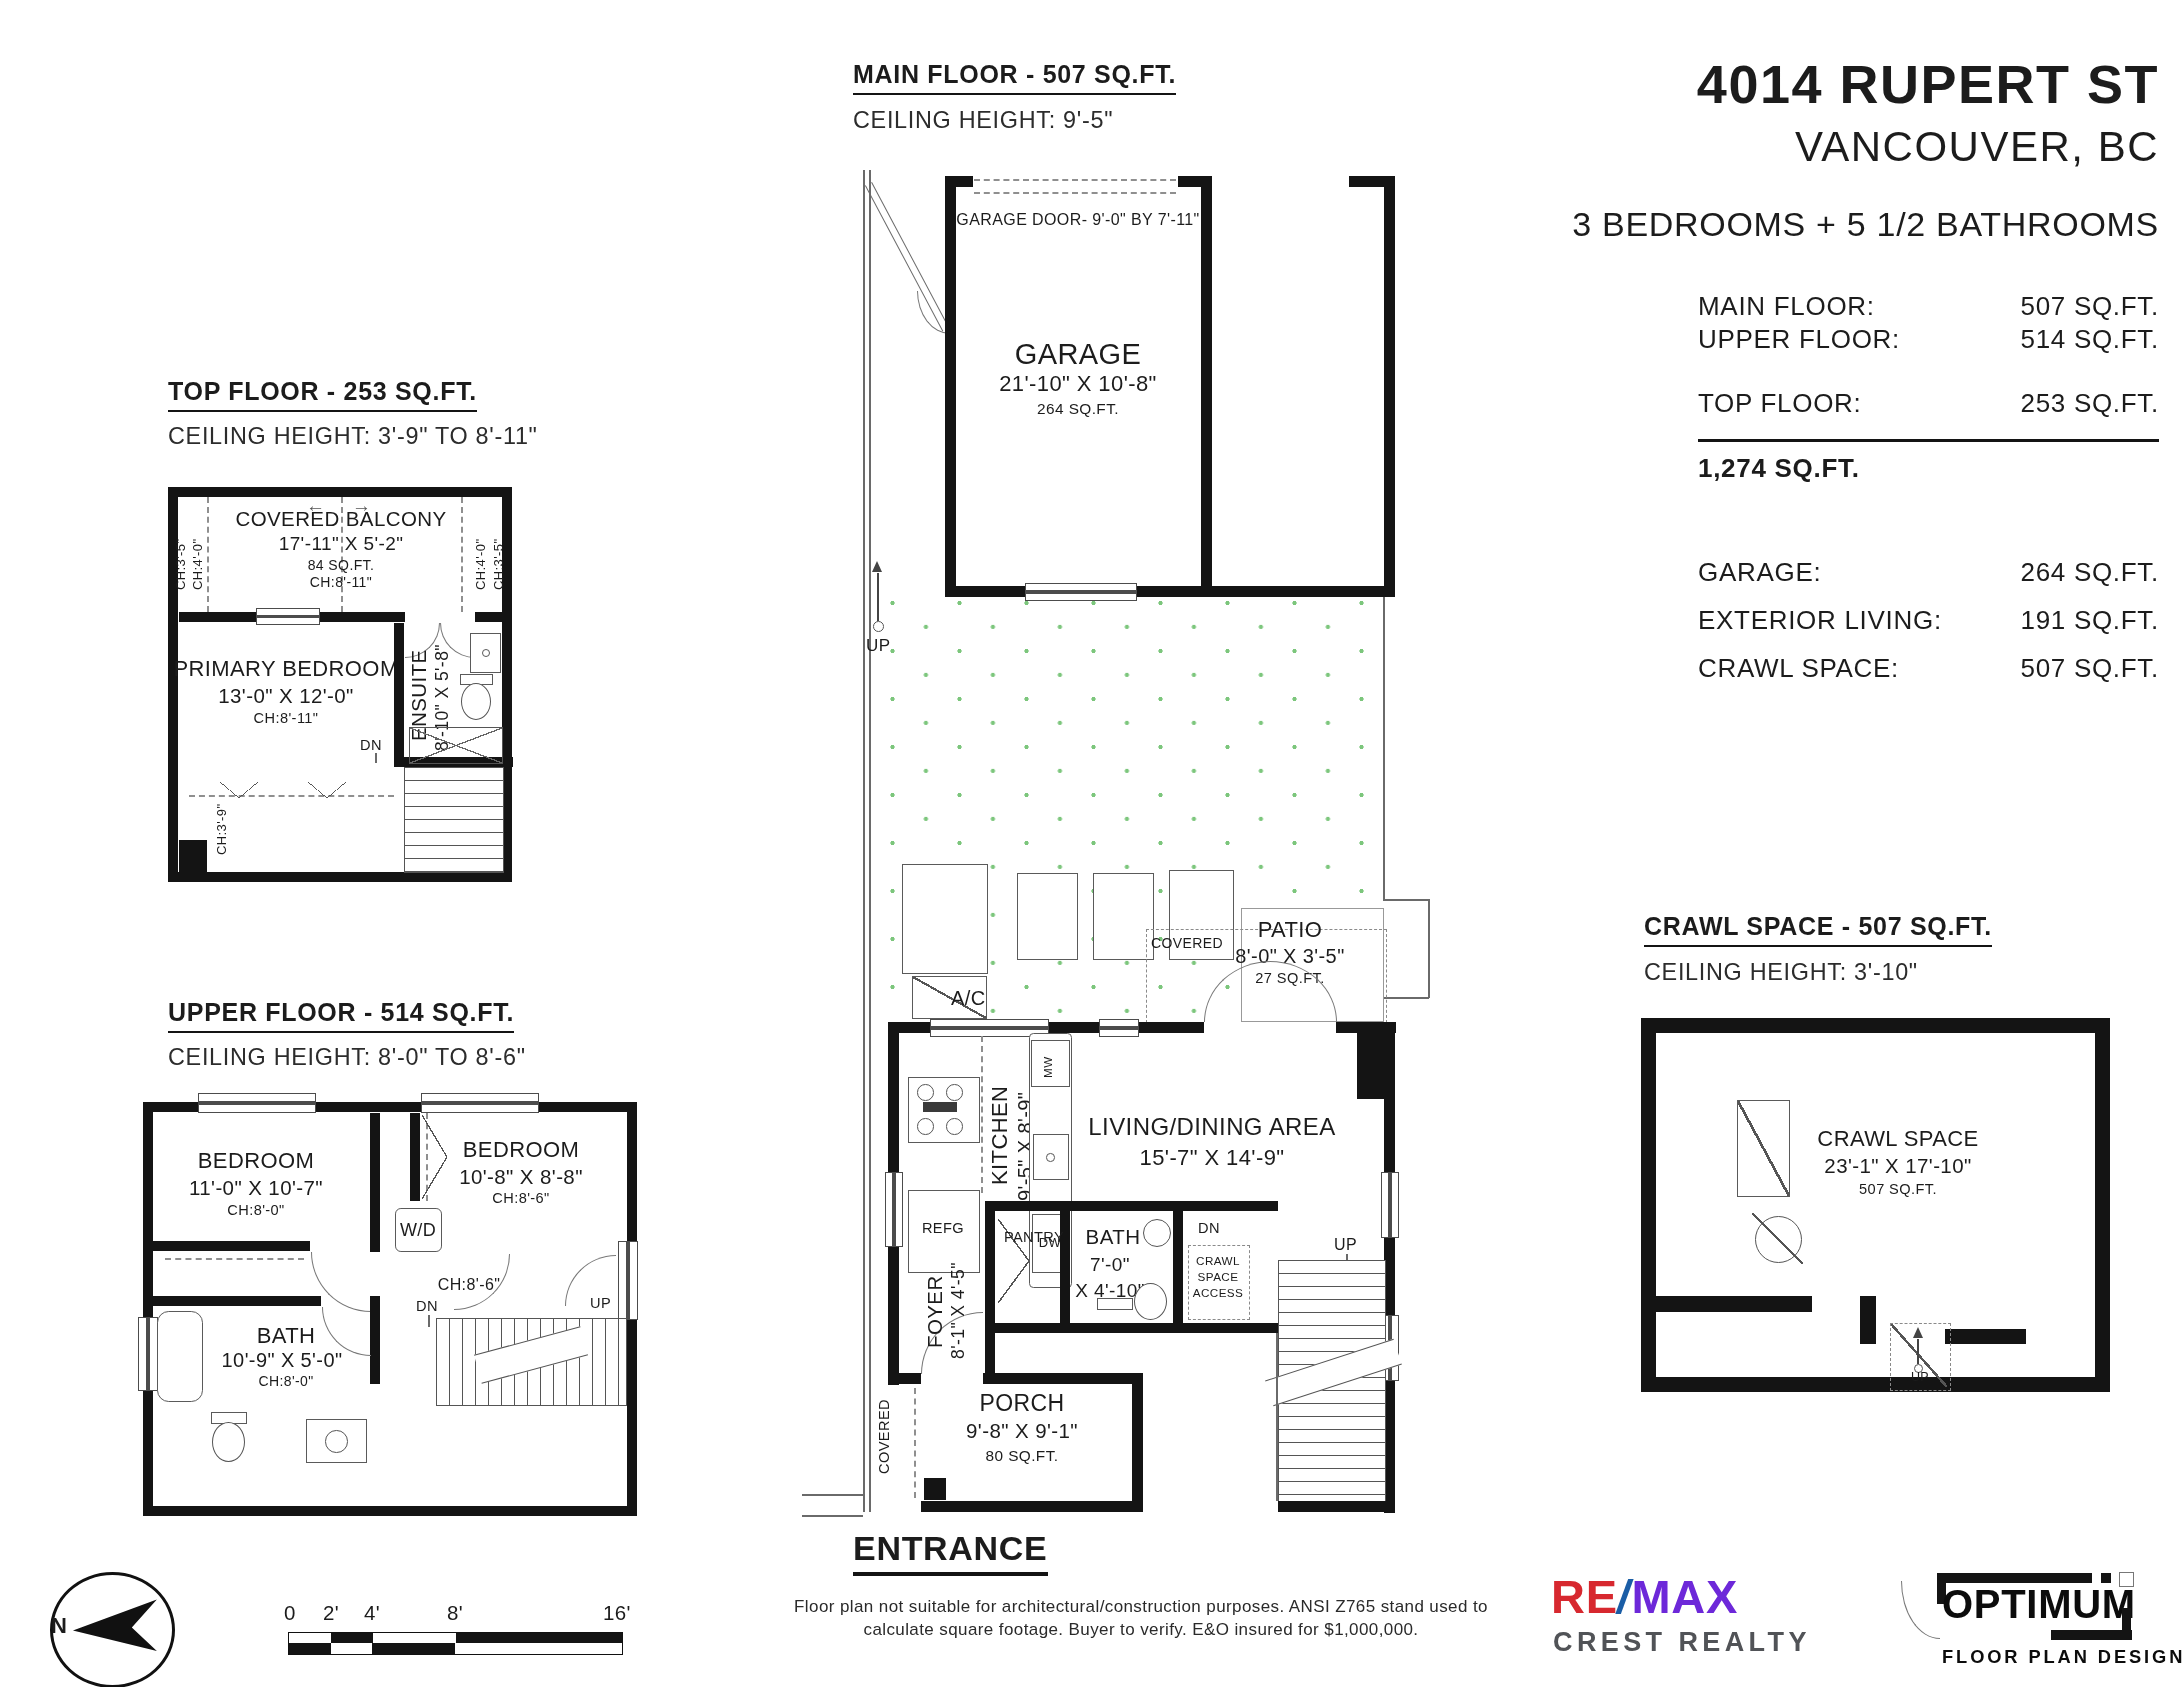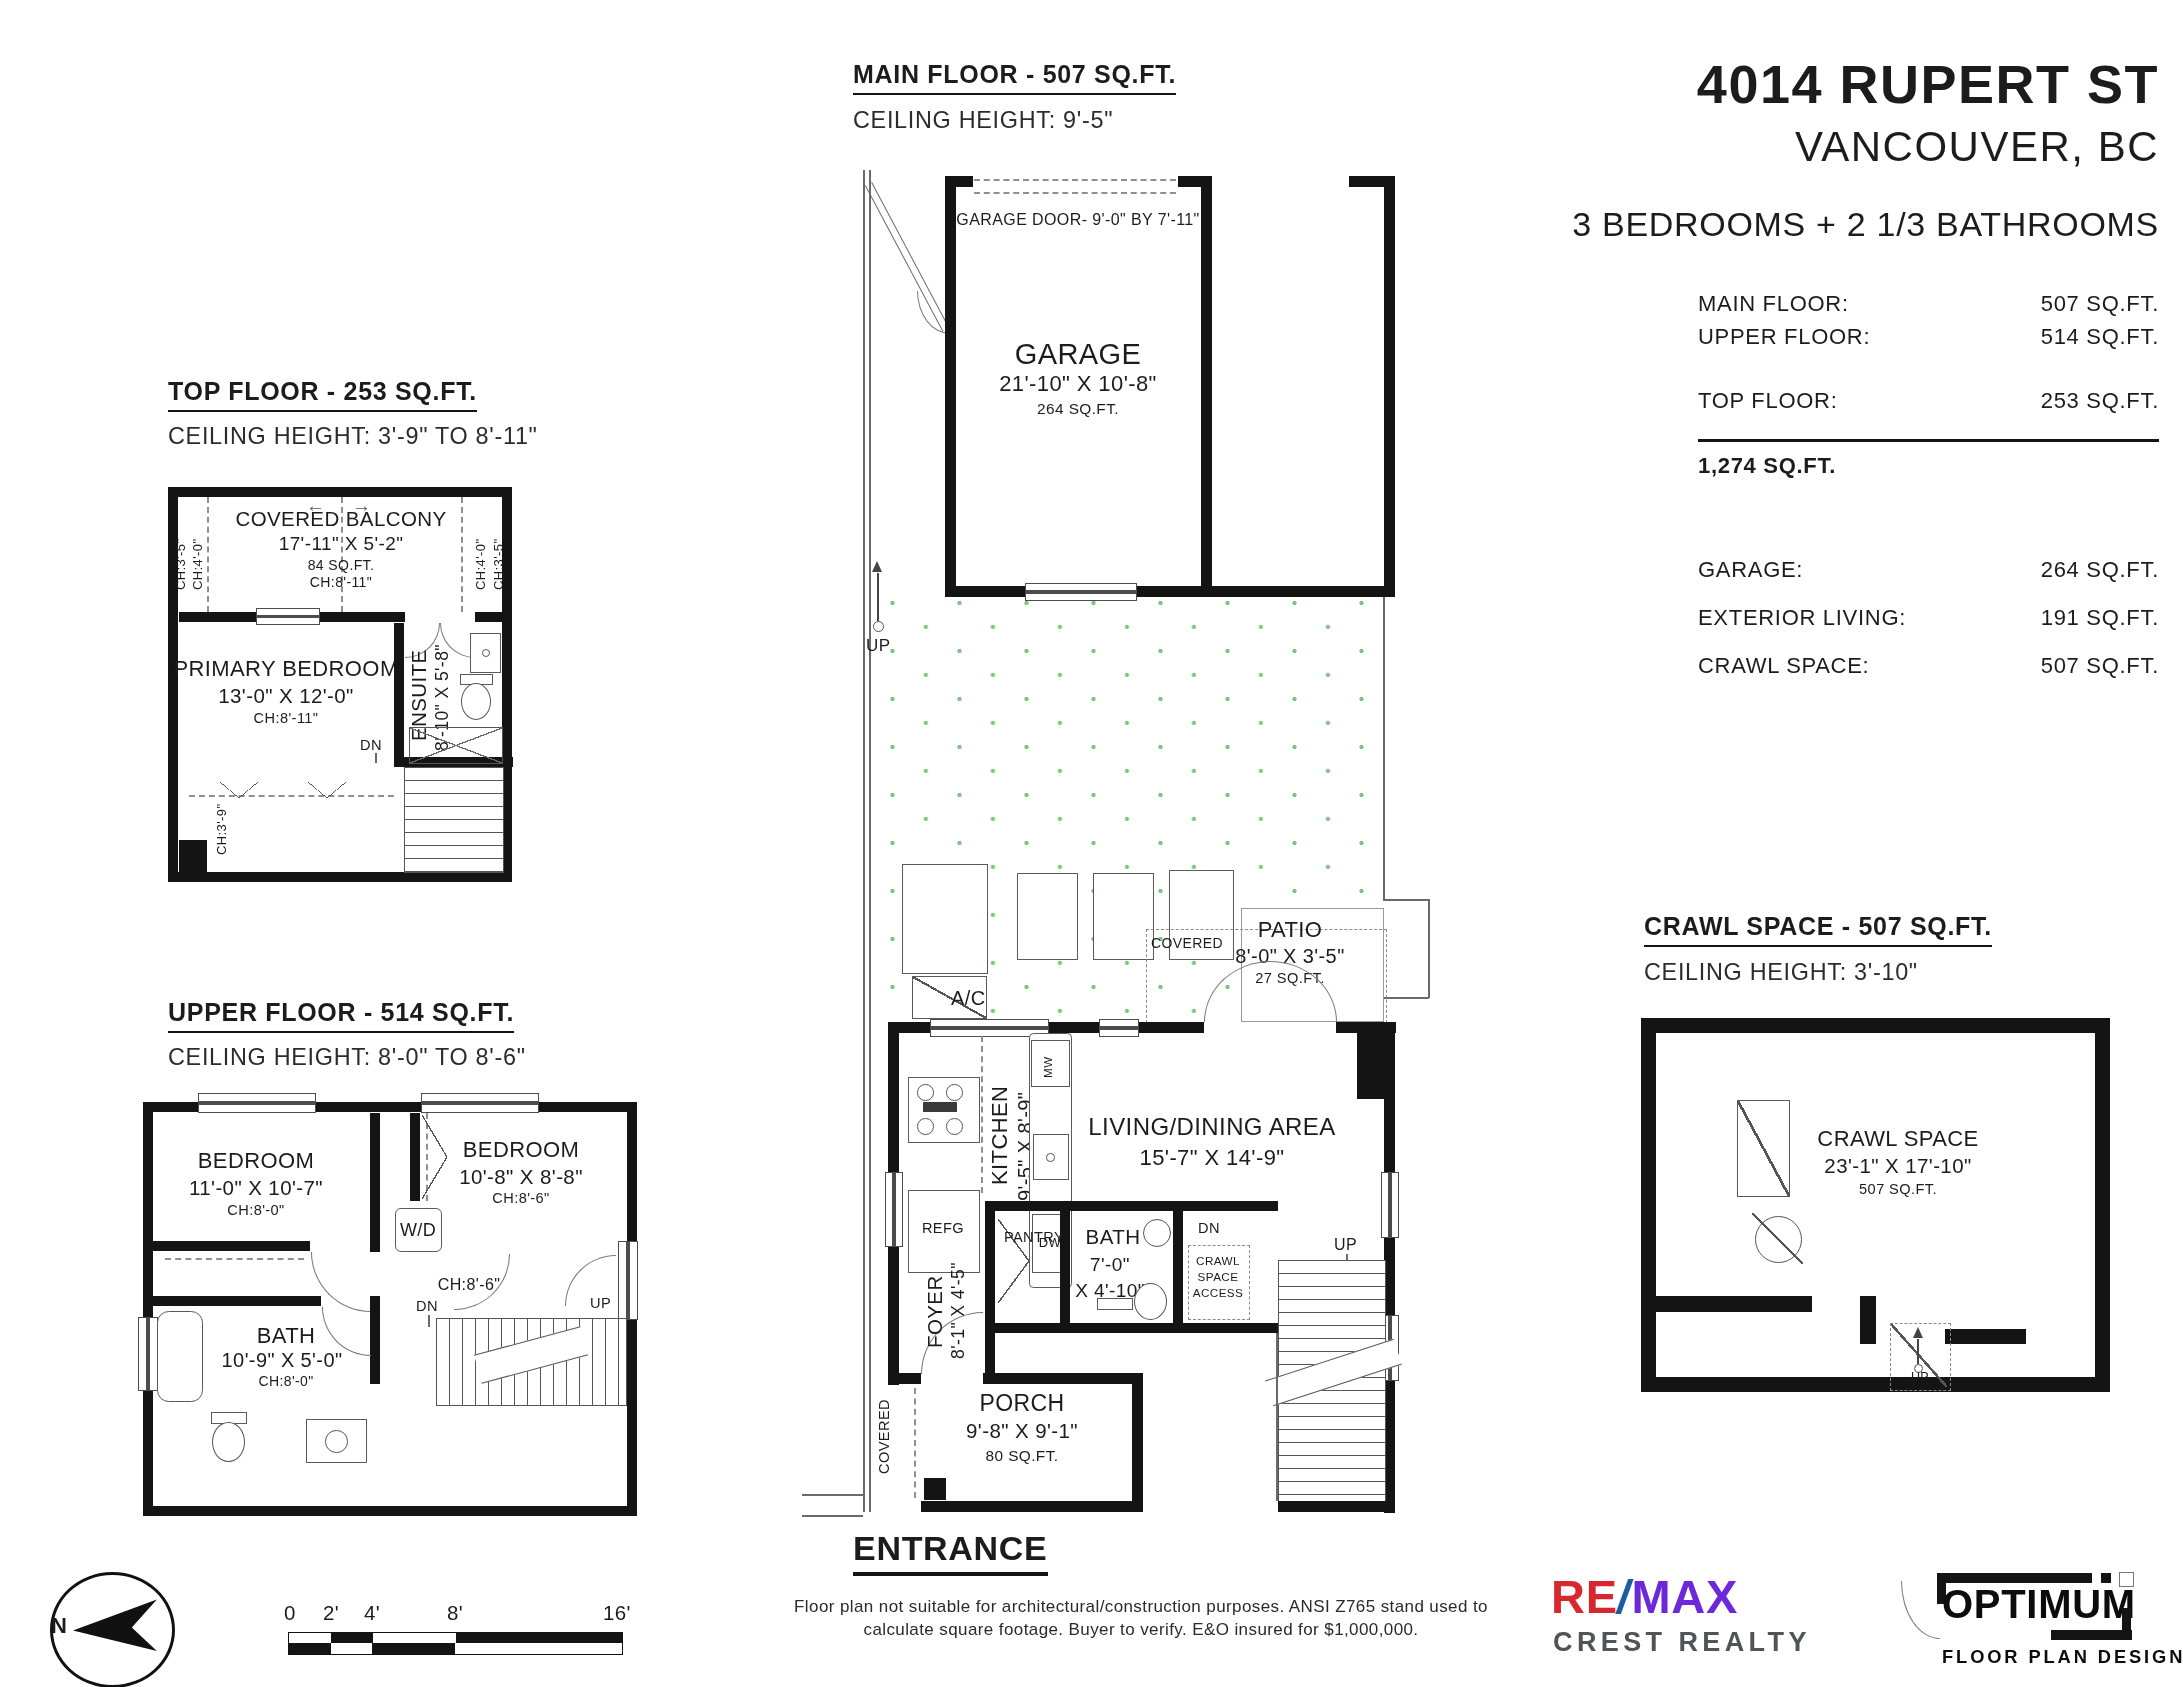--- a/index.html
+++ b/index.html
@@ -24,28 +24,28 @@
   .aBR{position:absolute;border-bottom:1.5px solid #777;border-right:1.5px solid #777;border-radius:0 0 100% 0;}
   .stV{position:absolute;border:1.5px solid #555;background:repeating-linear-gradient(to bottom,#fff 0 11.7px,#555 11.7px 13px);}
   .stH{position:absolute;border:1.5px solid #555;background:repeating-linear-gradient(to right,#fff 0 11.7px,#555 11.7px 13px);}
   .oval{position:absolute;border:1.5px solid #555;border-radius:50%;background:#fff;}
   .diag{position:absolute;background:linear-gradient(to top right,transparent 48.5%,#555 48.5% 51.5%,transparent 51.5%);}
   .diag2{position:absolute;background:linear-gradient(to bottom right,transparent 48.5%,#555 48.5% 51.5%,transparent 51.5%);}
   .xbox{position:absolute;border:1.5px solid #555;background:linear-gradient(to top right,transparent 49%,#666 49% 51%,transparent 51%),linear-gradient(to bottom right,transparent 49%,#666 49% 51%,transparent 51%);}
   .grass{position:absolute;background-image:radial-gradient(circle,#7cc67c 1.9px,transparent 2.3px),radial-gradient(circle,#7cc67c 1.9px,transparent 2.3px);background-size:67px 48px;background-position:4.4px 5.9px,38px 30px;}
   .tri{position:absolute;width:0;height:0;border-left:5.9px solid transparent;border-right:5.9px solid transparent;border-bottom:11.7px solid #444;}
   .zig{position:absolute;background:#fff;border-top:1.5px solid #555;border-bottom:1.5px solid #555;}
-  .row{position:absolute;display:flex;justify-content:space-between;font-size:22px;letter-spacing:0.7px;}
+  .row{position:absolute;display:flex;justify-content:space-between;font-size:26px;letter-spacing:0.7px;}
 </style>
 </head>
 <body>
 
 <div class="t" style="left:2159px;top:53px;transform:translateX(-100%);font-size:54px;font-weight:bold;letter-spacing:1.5px;">4014 RUPERT ST</div>
 <div class="t" style="left:2159px;top:123px;transform:translateX(-100%);font-size:42px;letter-spacing:1.5px;">VANCOUVER, BC</div>
-<div class="t" style="left:2159px;top:205px;transform:translateX(-100%);font-size:34px;letter-spacing:0.7px;">3 BEDROOMS + 2 1/3 BATHROOMS</div>
+<div class="t" style="left:2159px;top:205px;transform:translateX(-100%);font-size:34px;letter-spacing:0.7px;">3 BEDROOMS + 5 1/2 BATHROOMS</div>
 
 <div class="row" style="left:1698px;top:291px;width:461px;">
   <span>MAIN FLOOR:</span>
     <span>507 SQ.FT.</span>
 </div>
 <div class="row" style="left:1698px;top:324px;width:461px;">
   <span>UPPER FLOOR:</span>
     <span>514 SQ.FT.</span>
 </div>
 <div class="row" style="left:1698px;top:388px;width:461px;">

